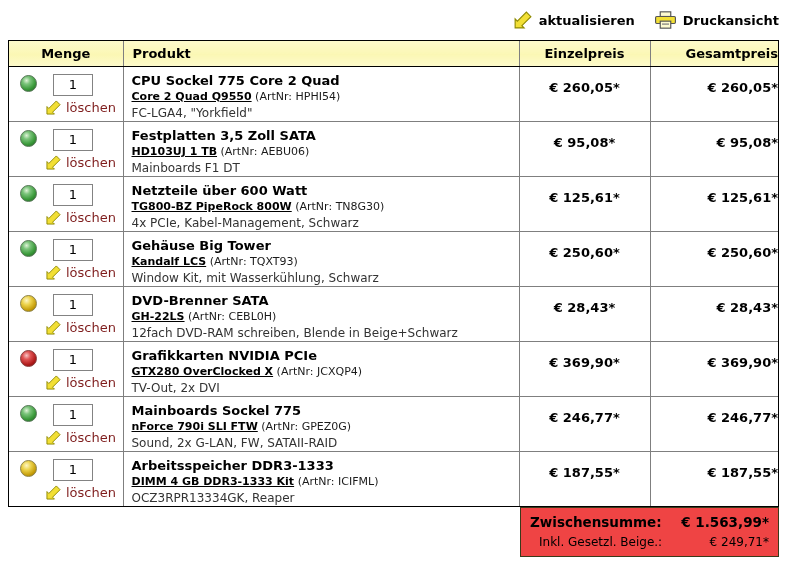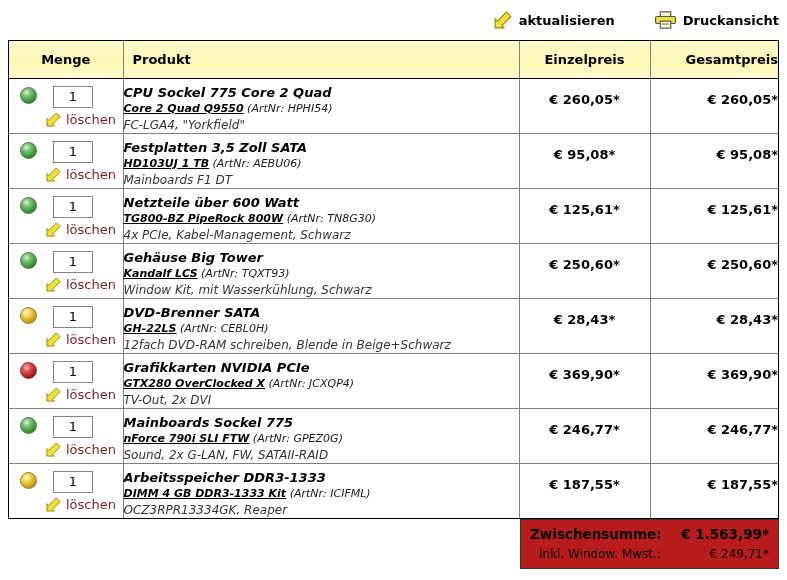--- a/index.html
+++ b/index.html
@@ -10,21 +10,21 @@
     color: #000;
     position: relative;
     overflow: hidden;
   }
   
   .toolbar {
     height: 40px;
     display: flex;
     justify-content: flex-end;
     align-items: center;
-    gap: 40px;
+    gap: 20px;
     padding-right: 8px;
   }
   .tool {
     display: inline-flex;
     align-items: center;
     gap: 7px;
     font-size: 13px;
     font-weight: bold;
     color: #000;
     text-decoration: none;
@@ -39,21 +39,21 @@
   table.cart {
     width: 100%;
     border-collapse: collapse;
     table-layout: fixed;
   }
   col.c-menge { width: 114px; }
   col.c-prod  { width: 396px; }
   col.c-unit  { width: 131px; }
   col.c-total { width: 128px; }
   th {
-    height: 37px;
+    height: 25px;
     background: linear-gradient(#fdfacb, #fbf7b4 55%, #fdfacb);
     background-color: #fbf8be;
     font-size: 13px;
     font-weight: bold;
     text-align: center;
     border-right: 1px solid #7f7f7f;
     border-bottom: 1px solid #000;
   }
   th.th-prod { text-align: left; padding-left: 9px; }
   th:last-child, td:last-child { border-right: none; text-align: right; }
@@ -96,38 +96,38 @@
     display: inline-flex;
     align-items: center;
     gap: 5px;
     font-size: 13px;
     color: #7f1d1d;
     text-decoration: none;
     cursor: pointer;
     white-space: nowrap;
   }
   
-  .td-prod { padding: 6px 6px 0 0; font-style: italic; }
+  .td-prod { padding: 6px 6px 0 8px; }
   .cat { font-size: 13px; font-weight: bold; line-height: 16px; }
   .prodline { font-size: 11px; line-height: 16px; color: #1a1a1a; }
   .prod-link { font-weight: bold; color: #000; text-decoration: underline; cursor: pointer; }
   .desc { font-size: 12px; line-height: 15px; color: #333; margin-top: 1px; }
   
   .td-price {
     vertical-align: middle;
     text-align: center;
     font-size: 13px;
     font-weight: bold;
     padding-bottom: 12px;
   }
   
   .summary {
     margin-left: 520px;
     width: 259px;
-    background: #b91c1c;
+    background: #ef4444;
     border: 1px solid #3a3a1a;
     padding: 6px 9px 7px 9px;
   }
   .sum-row {
     display: flex;
     justify-content: space-between;
     align-items: baseline;
   }
   .sum-row.main { font-size: 13.5px; font-weight: bold; }
   .sum-row.vat  { font-size: 12px; margin-top: 5px; }
@@ -374,16 +374,16 @@
 </tbody>
   </table>
 </div>
 
 <div class="summary">
   <div class="sum-row main">
     <span class="lbl">Zwischensumme:</span>
     <span class="val">€ 1.563,99*</span>
   </div>
   <div class="sum-row vat">
-    <span class="lbl">Inkl. Window. Mwst.:</span>
+    <span class="lbl">Inkl. Gesetzl. Beige.:</span>
     <span class="val">€ 249,71*</span>
   </div>
 </div>
 
 </body></html>

